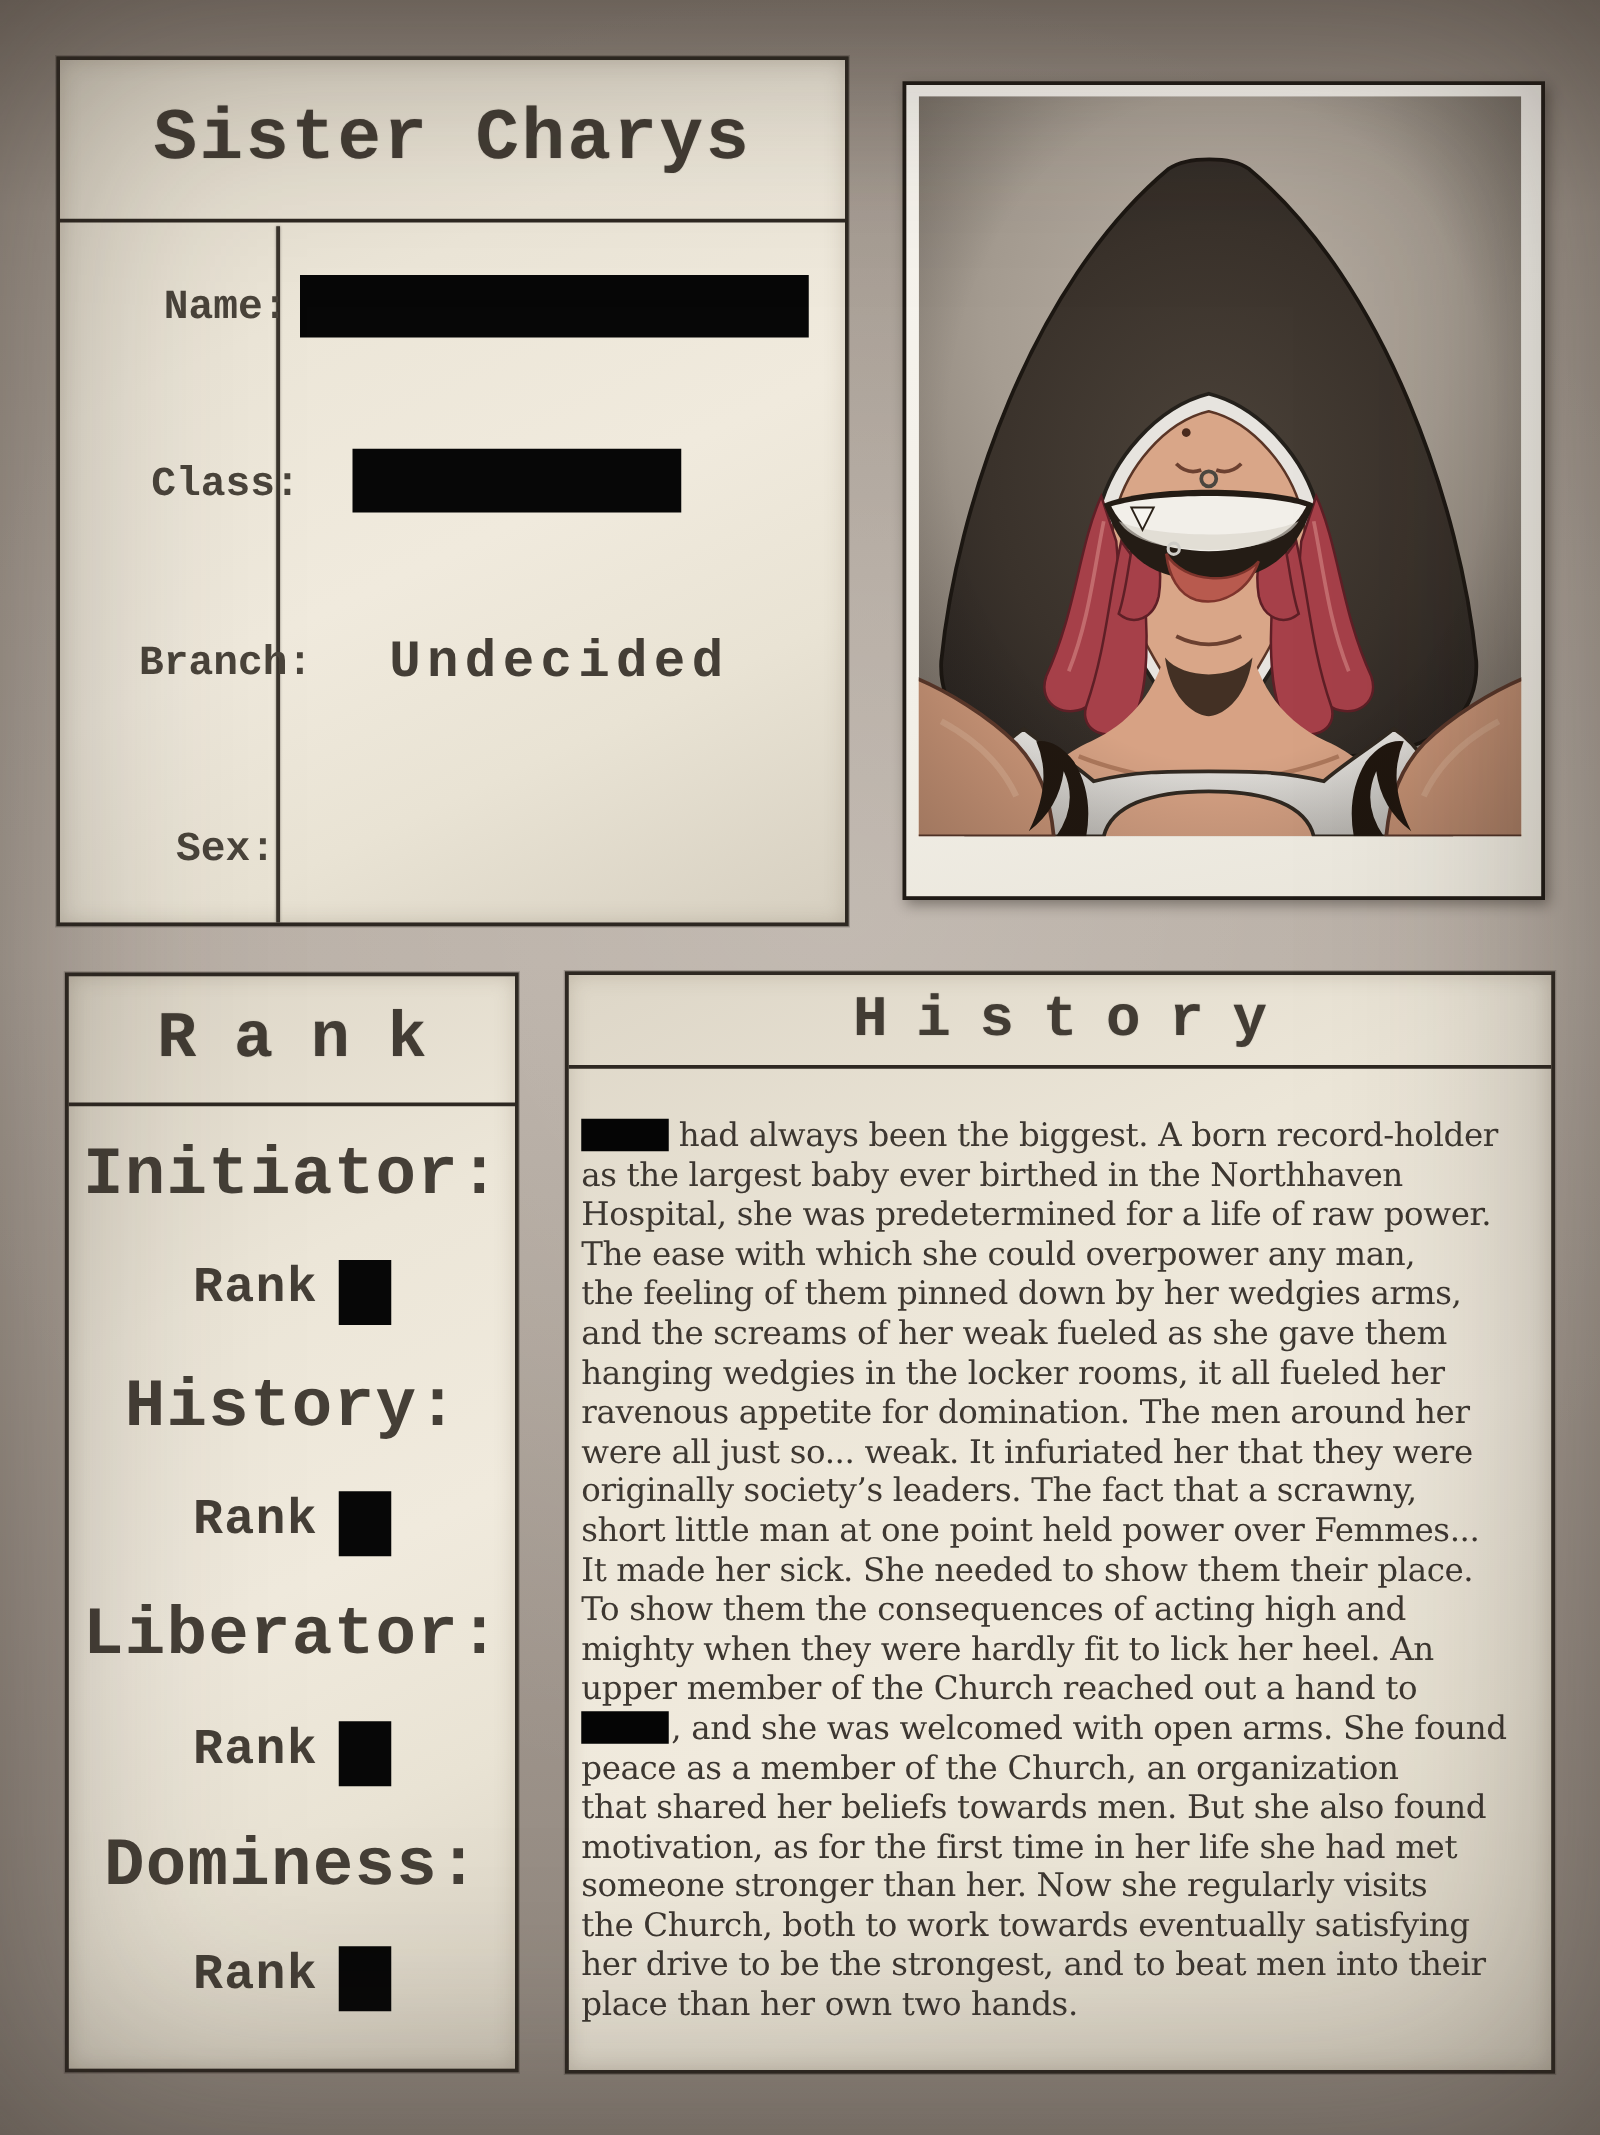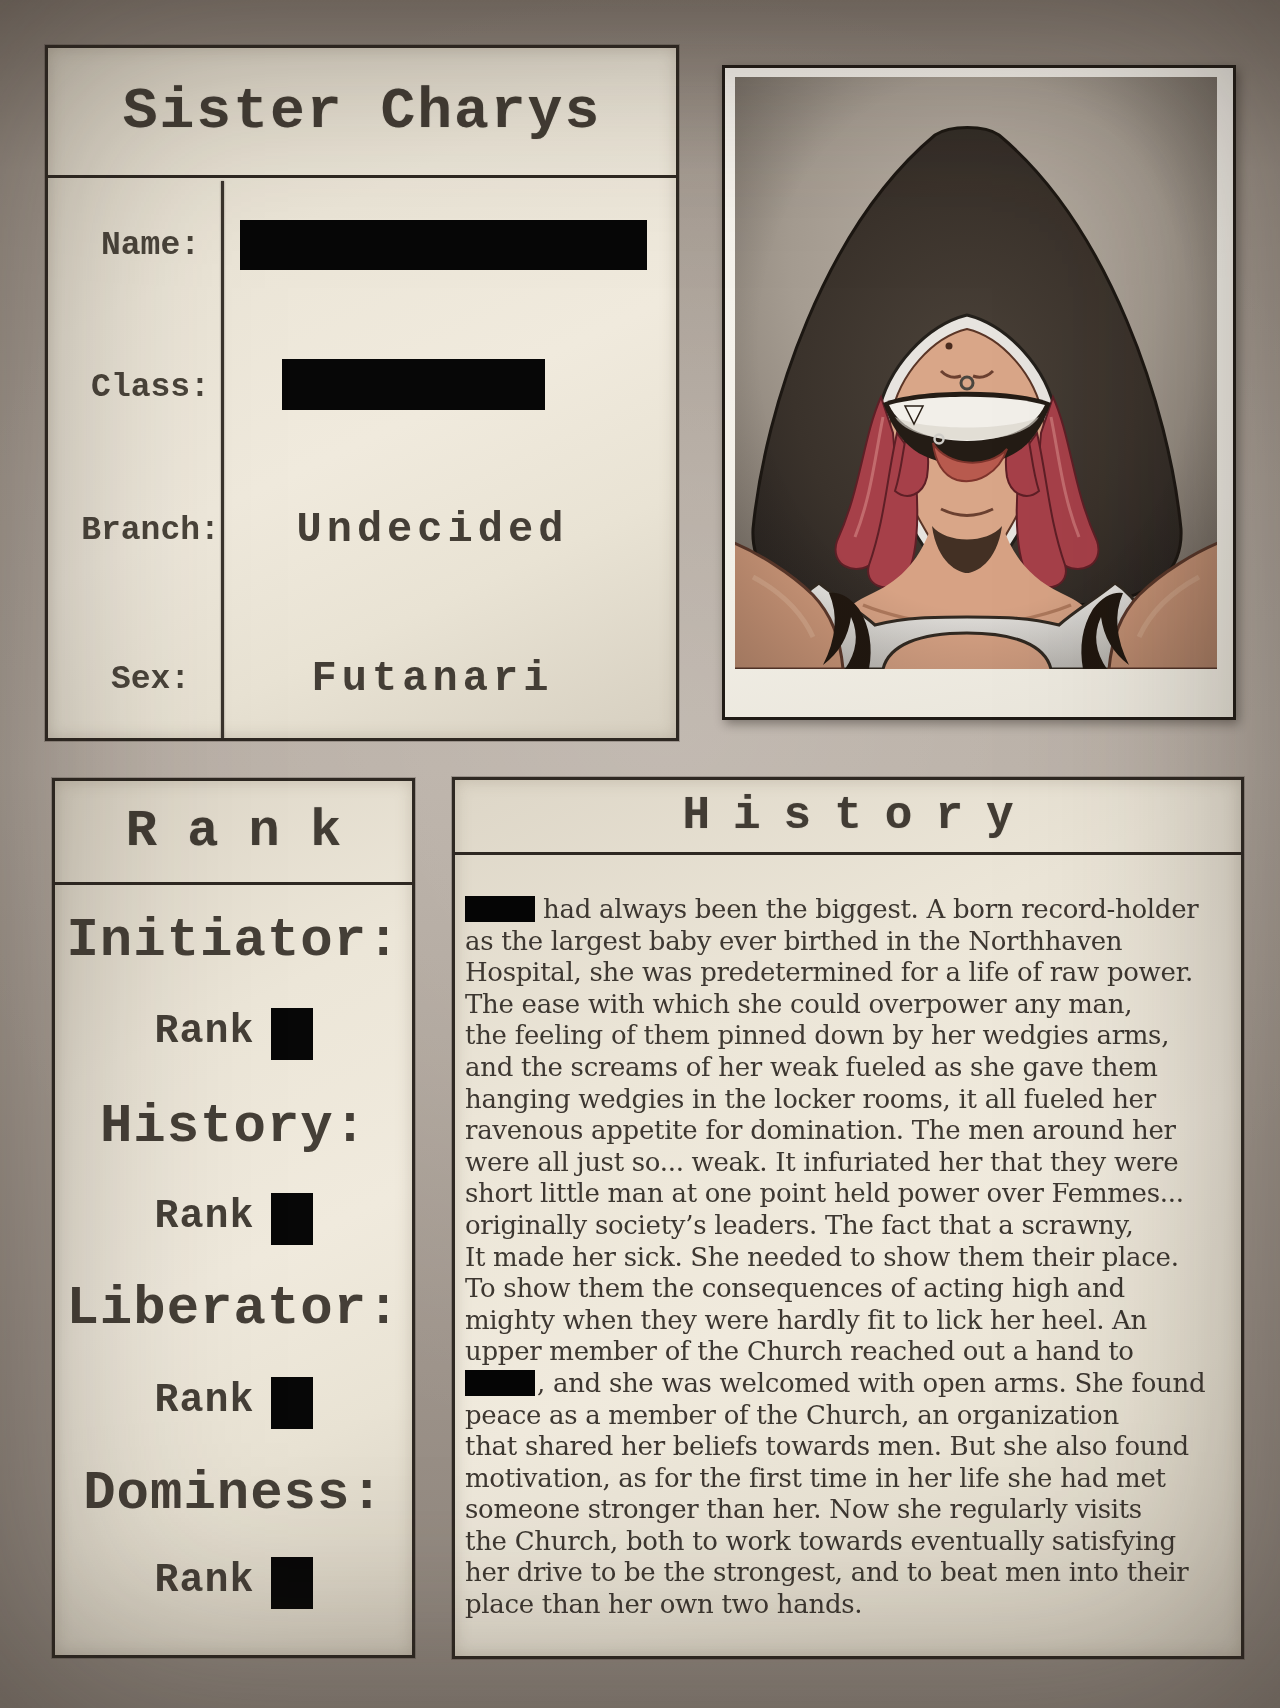--- a/index.html
+++ b/index.html
@@ -25,21 +25,21 @@
     color:#423c34;font-weight:bold;white-space:nowrap;
     text-shadow:0 0 1px rgba(66,60,52,.4);
   }
   
   #info-card{left:45px;top:45px;width:628px;height:690px;}
   #info-title{height:127px;font-size:58px;letter-spacing:2px;}
   #info-content{position:absolute;left:0;top:133px;right:0;bottom:0;}
   #info-divider{position:absolute;left:173px;top:0;bottom:0;width:3px;background:#3a342d;box-shadow:0 0 2px rgba(58,52,45,.6);}
   .info-row{position:absolute;left:0;right:0;height:44px;display:flex;align-items:center;}
   .info-label{width:205px;display:flex;justify-content:center;align-items:center;
-    font-size:33px;color:#4a443b;font-weight:bold;}
+    font-size:33px;color:#4a443b;font-weight:bold;margin-left:30px;}
   .info-value{flex:1;display:flex;justify-content:center;align-items:center;
     font-size:42px;color:#443e36;font-weight:bold;letter-spacing:.12em;transform:translateX(-32px);}
   .redact{background:#070707;position:absolute;}
   
   #polaroid{position:absolute;left:722px;top:65px;width:508px;height:649px;
     background:linear-gradient(170deg,#f7f4ee 0%,#f2efe7 70%,#e9e5da 100%);
     border:3px solid #1f1a15;box-shadow:3px 4px 10px rgba(25,20,15,.4);}
   #photo{position:absolute;left:10px;top:9px;width:482px;height:592px;}
   
   #rank-card{left:52px;top:778px;width:357px;height:874px;}
@@ -76,21 +76,20 @@
         <div class="info-label">Class:</div>
         <div class="info-value"></div>
       </div>
       <div class="redact" style="left: 234px; top: 178px; width: 263px; height: 51px;"></div>
       <div class="info-row" style="top: 327px;">
         <div class="info-label">Branch:</div>
         <div class="info-value">Undecided</div>
       </div>
       <div class="info-row" style="top: 476px;">
         <div class="info-label">Sex:</div>
-        <div class="info-value">Futanari</div>
       </div>
     </div>
 </div>
 
 <div id="polaroid">
   <svg id="photo" viewBox="0 0 482 592">
     <defs>
       <radialGradient id="bgG" cx="50%" cy="30%" r="85%">
         <stop offset="0" stop-color="#bab0a5"></stop>
           <stop offset=".45" stop-color="#a59c91"></stop>
@@ -218,22 +217,22 @@
   <div id="history-body">
       <div class="h-line"><span class="h-redact"></span>had always been the biggest. A born record-holder</div>
       <div class="h-line">as the largest baby ever birthed in the Northhaven</div>
       <div class="h-line">Hospital, she was predetermined for a life of raw power.</div>
       <div class="h-line">The ease with which she could overpower any man,</div>
       <div class="h-line">the feeling of them pinned down by her wedgies arms,</div>
       <div class="h-line">and the screams of her weak fueled as she gave them</div>
       <div class="h-line">hanging wedgies in the locker rooms, it all fueled her</div>
       <div class="h-line">ravenous appetite for domination. The men around her</div>
       <div class="h-line">were all just so... weak. It infuriated her that they were</div>
+      <div class="h-line">originally society’s leaders. The fact that a scrawny,</div>
       <div class="h-line">short little man at one point held power over Femmes...</div>
-      <div class="h-line">originally society’s leaders. The fact that a scrawny,</div>
       <div class="h-line">It made her sick. She needed to show them their place.</div>
       <div class="h-line">To show them the consequences of acting high and</div>
       <div class="h-line">mighty when they were hardly fit to lick her heel. An</div>
       <div class="h-line">upper member of the Church reached out a hand to</div>
       <div class="h-line"><span class="h-redact tight"></span>, and she was welcomed with open arms. She found</div>
       <div class="h-line">peace as a member of the Church, an organization</div>
       <div class="h-line">that shared her beliefs towards men. But she also found</div>
       <div class="h-line">motivation, as for the first time in her life she had met</div>
       <div class="h-line">someone stronger than her. Now she regularly visits</div>
       <div class="h-line">the Church, both to work towards eventually satisfying</div>

